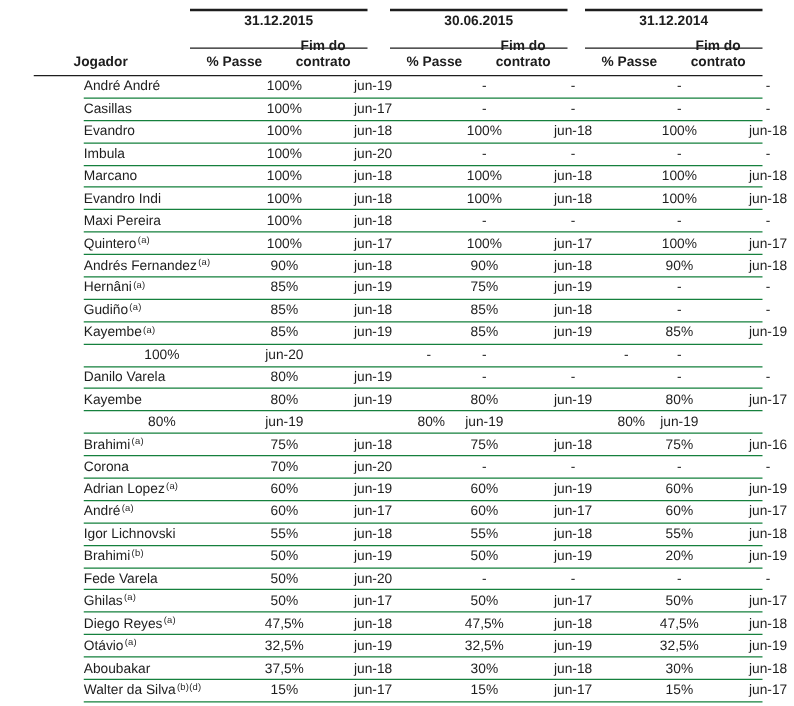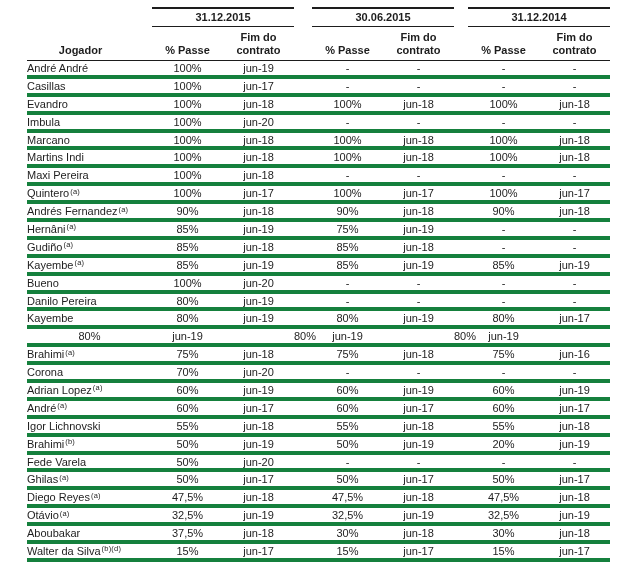--- a/index.html
+++ b/index.html
@@ -23,21 +23,21 @@
   
   .dates-row { height: 18px; }
   .date-cell {
     grid-row: 1;
     border-top: 2px solid #1d1d1d;
     border-bottom: 1px solid #1d1d1d;
     font-size: 11px;
     font-weight: bold;
     text-align: center;
     padding-top: 2px;
-    height: 20px;
+    height: 32px;
   }
   .date-1 { grid-column: 2 / 4; }
   .date-2 { grid-column: 5 / 7; text-align: center; }
   .date-3 { grid-column: 8 / 10; }
   
   .subhead-row {
     align-items: end;
     border-bottom: 1px solid #1d1d1d;
     padding: 5px 0 4px 0;
     min-height: 36px;
@@ -47,22 +47,23 @@
     font-weight: bold;
     text-align: center;
     line-height: 12.5px;
   }
   .jogador-head { text-align: center; padding-right: 18px; }
   .fim-head { max-width: 58px; margin: 0 auto; }
   
   .data-row {
     height: 17.9px;
     align-items: center;
-    border-bottom: 4px solid #15803d;
+    border-bottom: 1px solid #15803d;
     font-size: 11px;
+    margin-left: 40px;
   }
   .name-cell {
     text-align: left;
     white-space: nowrap;
     overflow: hidden;
   }
   .val-cell { text-align: center; }
   .sup {
     font-size: 7.5px;
     position: relative;
@@ -149,21 +150,21 @@
       <div class="val-cell">jun-18</div>
       <div></div>
       <div class="val-cell">100%</div>
       <div class="val-cell">jun-18</div>
       <div></div>
       <div class="val-cell">100%</div>
       <div class="val-cell">jun-18</div>
     </div>
 
     <div class="grid-row data-row">
-      <div class="name-cell"><span>Martins Indi</span><span class="sup"></span></div>
+      <div class="name-cell"><span>Evandro Indi</span><span class="sup"></span></div>
       <div class="val-cell">100%</div>
       <div class="val-cell">jun-18</div>
       <div></div>
       <div class="val-cell">100%</div>
       <div class="val-cell">jun-18</div>
       <div></div>
       <div class="val-cell">100%</div>
       <div class="val-cell">jun-18</div>
     </div>
 
@@ -233,33 +234,32 @@
       <div class="val-cell">jun-19</div>
       <div></div>
       <div class="val-cell">85%</div>
       <div class="val-cell">jun-19</div>
       <div></div>
       <div class="val-cell">85%</div>
       <div class="val-cell">jun-19</div>
     </div>
 
     <div class="grid-row data-row">
-      <div class="name-cell"><span>Bueno</span><span class="sup"></span></div>
       <div class="val-cell">100%</div>
       <div class="val-cell">jun-20</div>
       <div></div>
       <div class="val-cell">-</div>
       <div class="val-cell">-</div>
       <div></div>
       <div class="val-cell">-</div>
       <div class="val-cell">-</div>
     </div>
 
     <div class="grid-row data-row">
-      <div class="name-cell"><span>Danilo Pereira</span><span class="sup"></span></div>
+      <div class="name-cell"><span>Danilo Varela</span><span class="sup"></span></div>
       <div class="val-cell">80%</div>
       <div class="val-cell">jun-19</div>
       <div></div>
       <div class="val-cell">-</div>
       <div class="val-cell">-</div>
       <div></div>
       <div class="val-cell">-</div>
       <div class="val-cell">-</div>
     </div>
 

